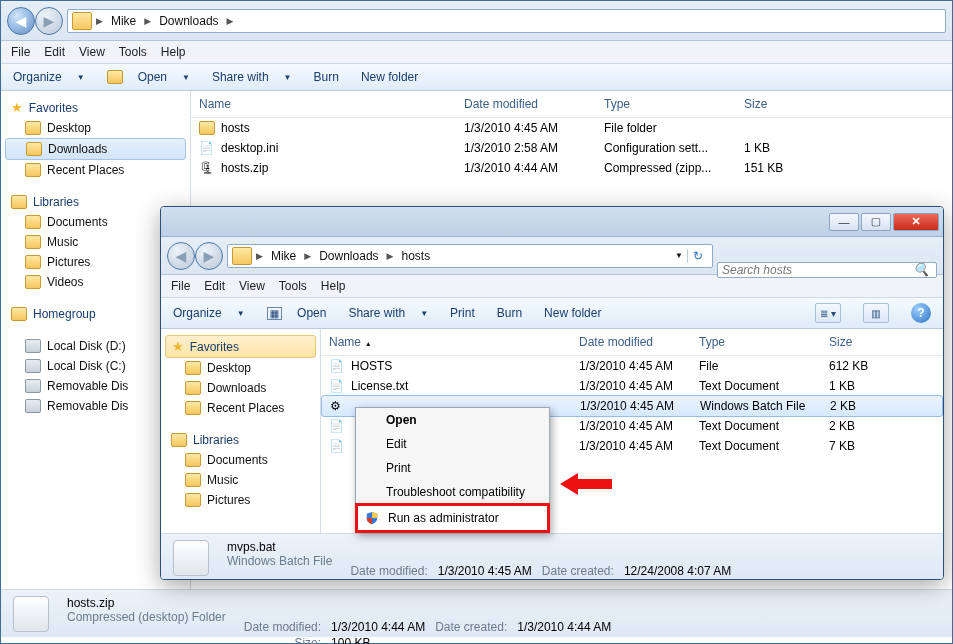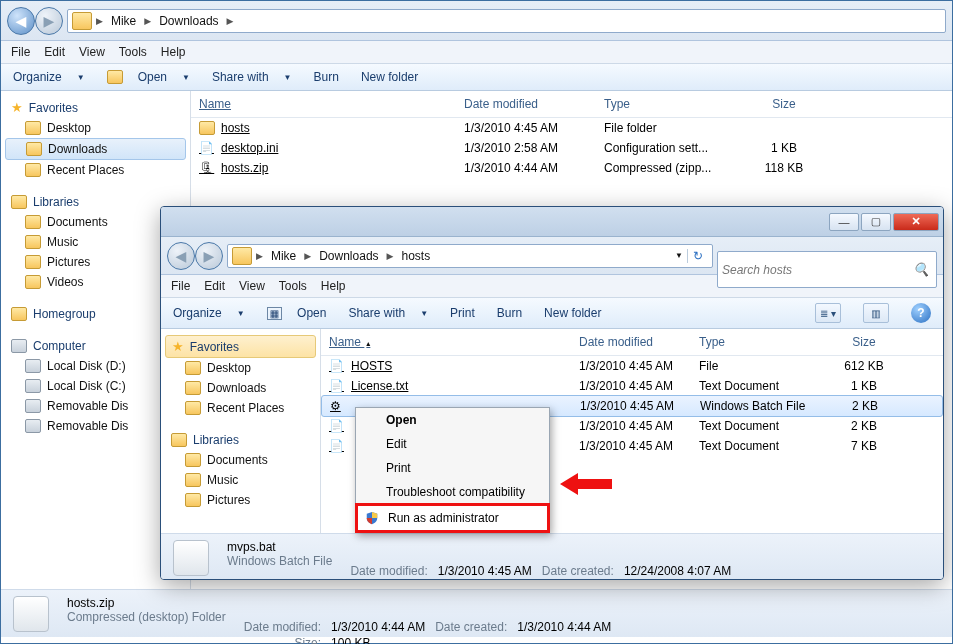--- a/index.html
+++ b/index.html
@@ -8,21 +8,21 @@
 
 .win-outer { position: absolute; inset: 0; border: 1px solid #3c6ea0; background: #fff; }
 .addr-row { display: flex; align-items: center; height: 40px; background: linear-gradient(#e6eef7,#dce6f2); border-bottom: 1px solid #b0c4de; padding: 4px 6px; gap: 4px; }
 .nav-btns { display: flex; gap: 0; }
 .nav-circle { width: 28px; height: 28px; border-radius: 50%; background: radial-gradient(circle at 35% 30%, #cfe4fb, #5c8fc7); border: 1px solid #4a78a8; display: flex; align-items: center; justify-content: center; color: #fff; font-size: 14px; }
 .nav-circle.dim { background: radial-gradient(circle at 35% 30%, #eef3f9, #b9c8d8); color: #8aa0b5; }
 .addr-bar { flex: 1; height: 24px; background: #fff; border: 1px solid #8faacb; border-radius: 2px; display: flex; align-items: center; padding: 0 4px; gap: 4px; }
 .crumb { padding: 2px 4px; color: #111; cursor: default; }
 .crumb-sep { color: #555; font-size: 9px; }
 .folder-ico { width: 20px; height: 18px; background: linear-gradient(#ffe9a5,#f7c65e); border: 1px solid #c69b35; border-radius: 2px; }
-.search-box { width: 180px; height: 37px; background: #fff; border: 1px solid #8faacb; border-radius: 2px; display: flex; align-items: center; padding: 0 4px; color: #777; font-style: italic; margin-top: 28px; }
+.search-box { width: 180px; height: 16px; background: #fff; border: 1px solid #8faacb; border-radius: 2px; display: flex; align-items: center; padding: 0 4px; color: #777; font-style: italic; margin-top: 28px; }
 
 .menu-row { display: flex; gap: 14px; padding: 4px 10px; background: #f0f4fa; border-bottom: 1px solid #cdd9e7; }
 .menu-item { color: #222; cursor: default; }
 
 .cmd-row { display: flex; align-items: center; gap: 22px; padding: 6px 12px; background: linear-gradient(#f5faff,#dfecfa); border-bottom: 1px solid #b8cbe0; }
 .cmd { color: #1a3d6d; cursor: default; display: flex; align-items: center; gap: 15px; }
 .drop-caret { font-size: 8px; color: #1a3d6d; }
 
 .body-split { display: flex; height: calc(100% - 40px - 26px - 30px - 48px); }
 .sidebar { width: 190px; border-right: 1px solid #d6dee8; padding: 6px 4px; background: #fff; }
@@ -31,24 +31,24 @@
 .side-item { display: flex; align-items: center; gap: 6px; padding: 3px 6px 3px 20px; color: #111; cursor: default; }
 .side-item.sel { background: linear-gradient(#e8f1fb,#d1e5f9); border: 1px solid #a4c6ea; border-radius: 3px; }
 .ico { width: 16px; height: 14px; display: inline-block; }
 .ico-star { color: #f6b42b; font-size: 13px; }
 .ico-folder { background: linear-gradient(#ffe9a5,#f7c65e); border: 1px solid #c69b35; border-radius: 2px; }
 .ico-drive { background: linear-gradient(#e8edf2,#c8d1db); border: 1px solid #8b98a6; border-radius: 2px; }
 
 .file-area { flex: 1; display: flex; flex-direction: column; }
 .col-head { display: flex; padding: 4px 8px; color: #3a5f8a; border-bottom: 1px solid #e1e8f0; gap: 0; }
 .col-head span { padding: 2px 0; }
-.c-name { flex: 0 0 265px; text-decoration: underline; }
+.c-name { flex: 0 0 265px; }
 .c-date { flex: 0 0 140px; }
 .c-type { flex: 0 0 140px; }
-.c-size { flex: 0 0 80px; text-align: center; }
+.c-size { flex: 0 0 80px; text-align: left; }
 .file-row { display: flex; padding: 3px 8px; align-items: center; }
 .file-row .c-name { display: flex; align-items: center; gap: 6px; }
 .file-row.sel { background: linear-gradient(#eaf3ff,#d6e9ff); border: 1px solid #94bde8; border-radius: 3px; margin: -1px 0; }
 
 .status-bar { display: flex; align-items: flex-start; gap: 18px; padding: 6px 12px; height: 48px; background: linear-gradient(#ecf2fa,#dee8f4); border-top: 1px solid #cfdbea; }
 .status-ico { width: 36px; height: 36px; background: linear-gradient(#fff,#e0e6ec); border: 1px solid #b8c2cd; border-radius: 4px; }
 .status-meta { display: grid; grid-template-columns: auto auto auto auto; column-gap: 10px; row-gap: 2px; margin-top: 24px; }
 .status-lbl { color: #6b7b8c; text-align: right; }
 
 
@@ -181,24 +181,20 @@
             <span>Videos</span>
           </div>
       </div>
       <div class="side-section">
         <div class="side-head">
             <span class="ico ico-folder"></span>
             <span>Homegroup</span>
           </div>
       </div>
       <div class="side-section">
-        <div class="side-head">
-            <span class="ico ico-drive"></span>
-            <span>Computer</span>
-          </div>
         <div class="side-item">
             <span class="ico ico-drive"></span>
             <span>Local Disk (D:)</span>
           </div>
         <div class="side-item">
             <span class="ico ico-drive"></span>
             <span>Local Disk (C:)</span>
           </div>
         <div class="side-item">
             <span class="ico ico-drive"></span>
@@ -236,21 +232,21 @@
           <span class="c-type">Configuration sett...</span>
           <span class="c-size">1 KB</span>
       </div>
       <div class="file-row">
         <span class="c-name">
             <span class="ico">🗜</span>
             <span>hosts.zip</span>
           </span>
         <span class="c-date">1/3/2010 4:44 AM</span>
           <span class="c-type">Compressed (zipp...</span>
-          <span class="c-size">118 KB</span>
+          <span class="c-size">151 KB</span>
       </div>
     </div>
   </div>
 
   <div class="status-bar">
     <div class="status-ico"></div>
     <div>
       <div>hosts.zip</div>
       <div style="color:#6b7b8c">Compressed (desktop) Folder</div>
     </div>

